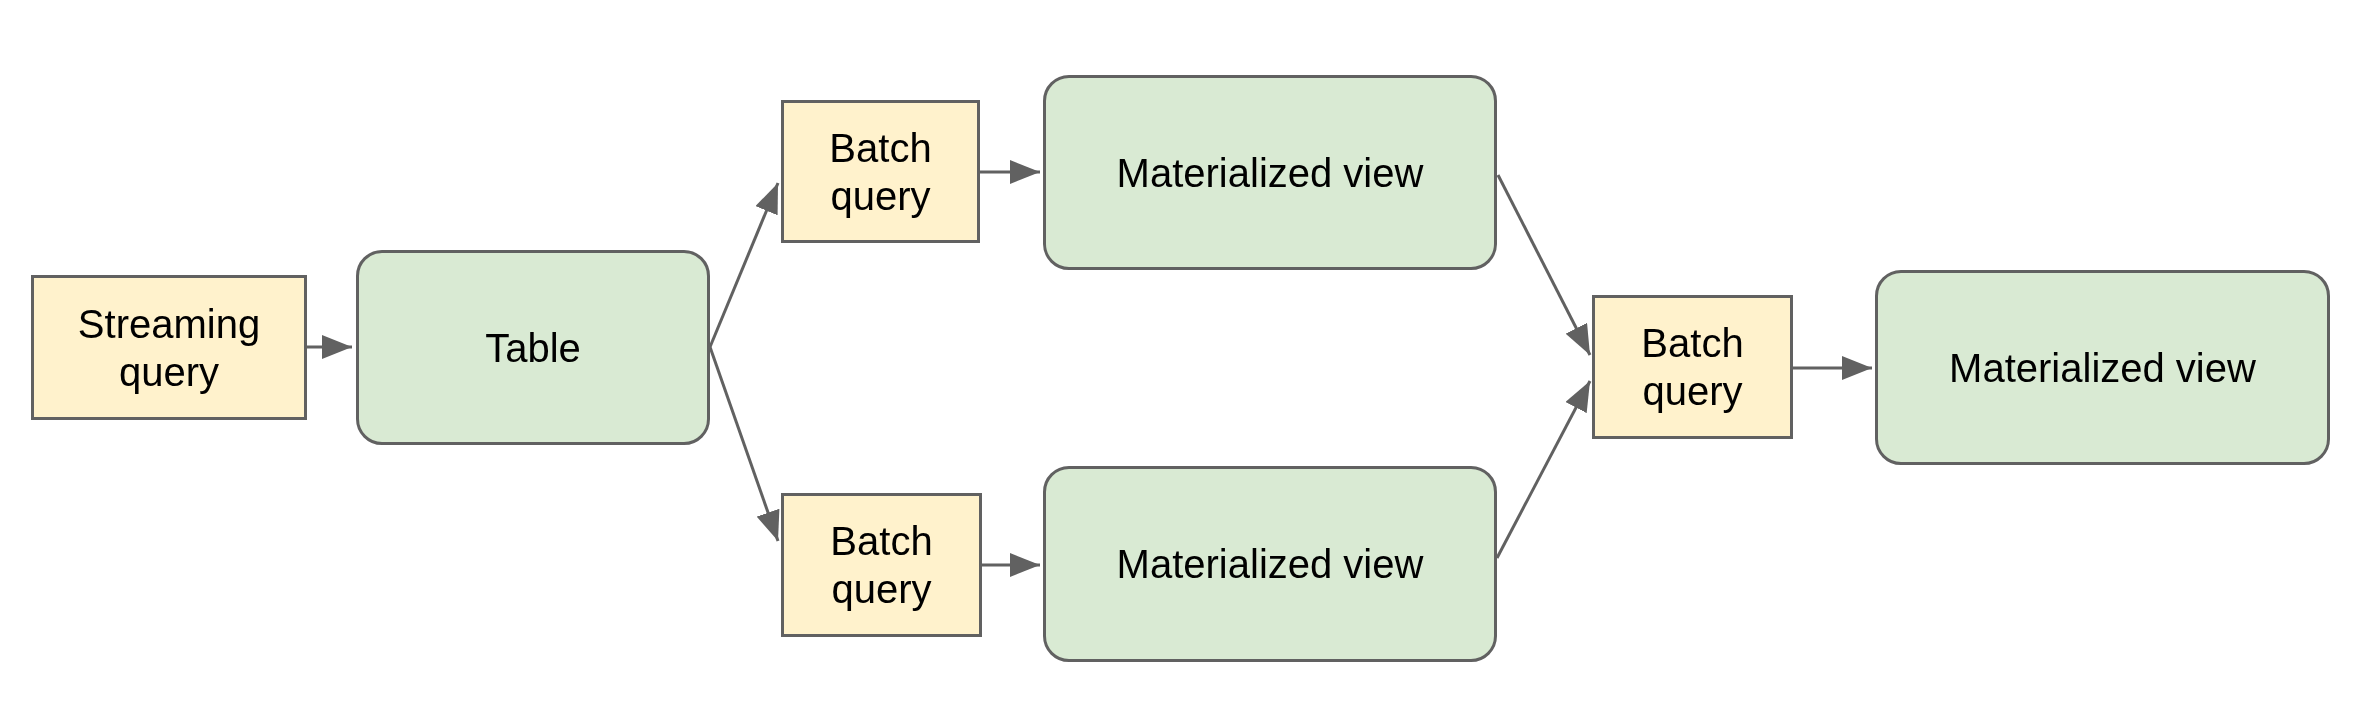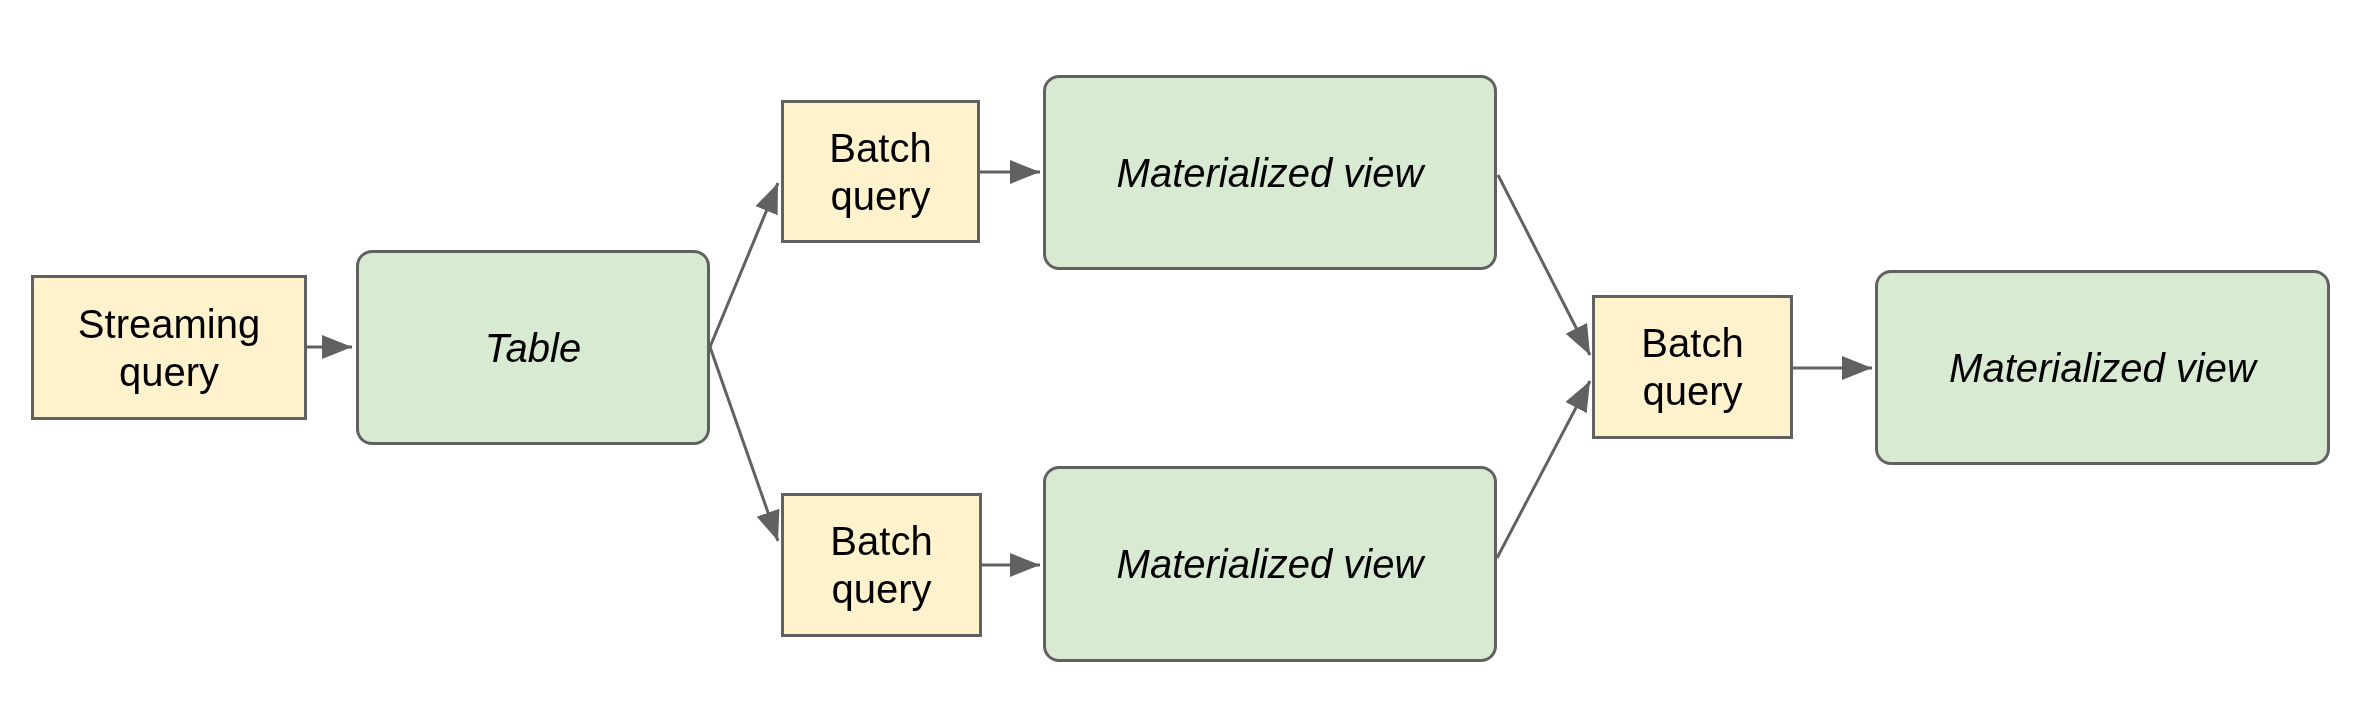--- a/index.html
+++ b/index.html
@@ -37,21 +37,21 @@
     align-items: center;
     justify-content: center;
     text-align: center;
     border: 3px solid var(--border);
     color: var(--text);
     font-size: 40px;
     line-height: 1.2;
     padding: 0 14px;
   }
   .node.query { background: var(--query-fill); text-align: center; }
-  .node.store { background: var(--store-fill); border-radius: 16px; font-style: italic; }
+  .node.store { background: var(--store-fill); border-radius: 26px; }
 </style>
 </head>
 <body>
 
 <div class="canvas">
 
   <svg class="edges" viewBox="0 0 2370 720" xmlns="http://www.w3.org/2000/svg">
     <defs>
       <marker id="ah" markerUnits="userSpaceOnUse" markerWidth="30" markerHeight="24" refX="30" refY="12" orient="auto">
         <path class="arrowhead" d="M0,0 L30,12 L0,24 Z"></path>

